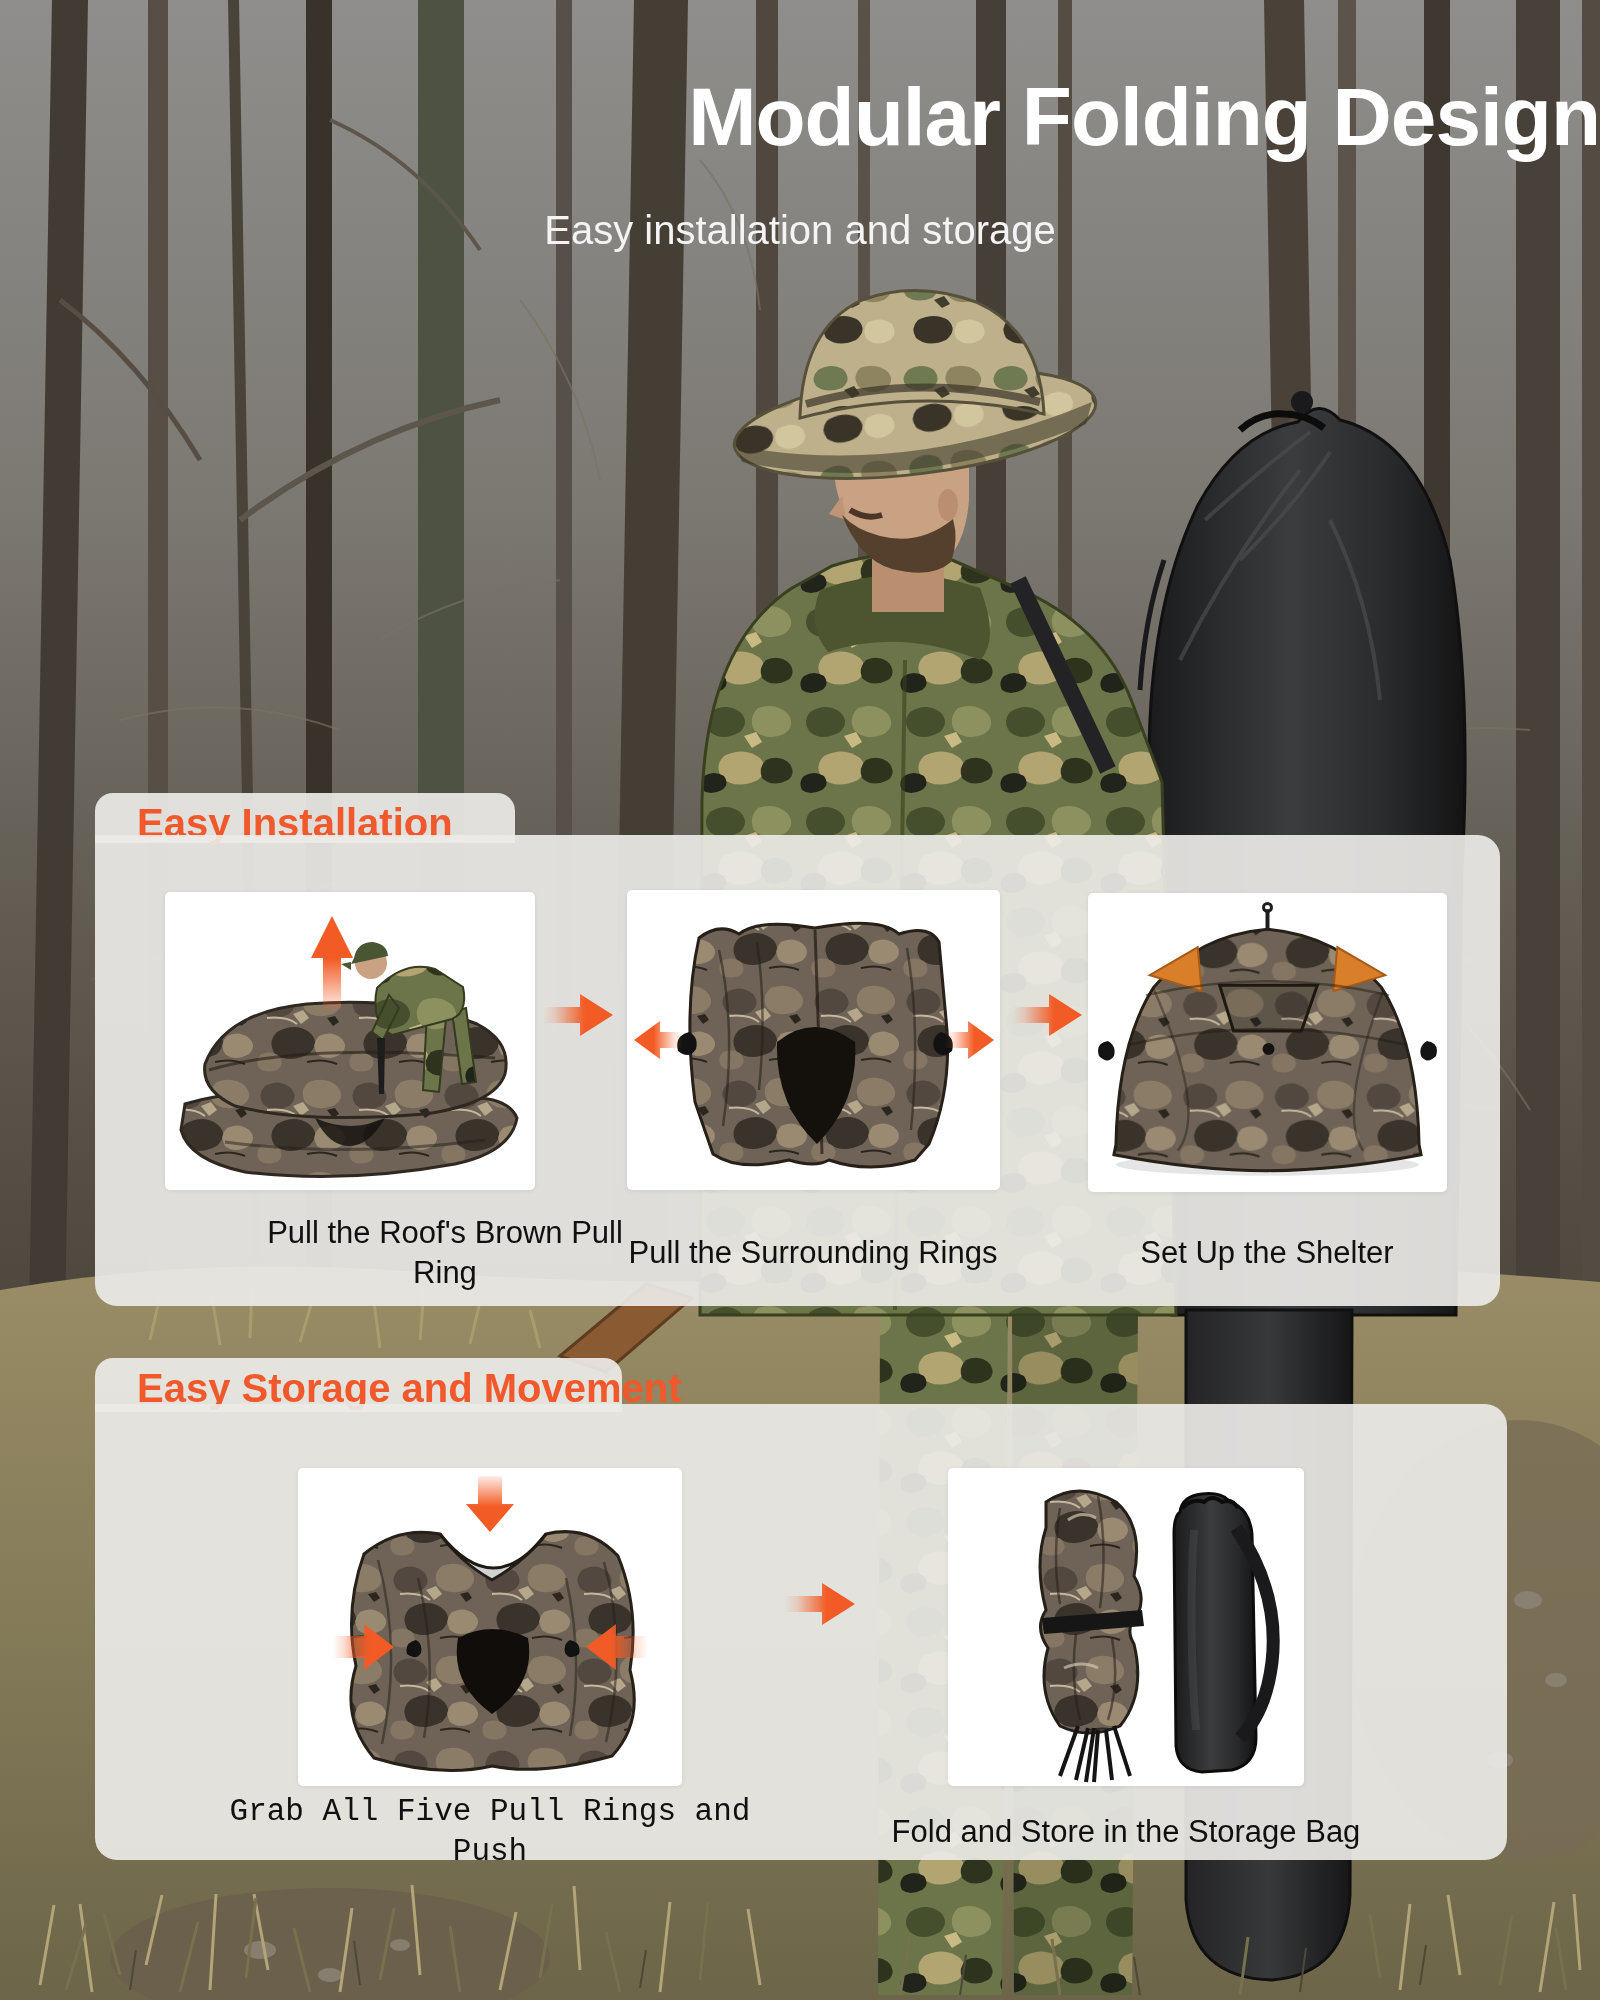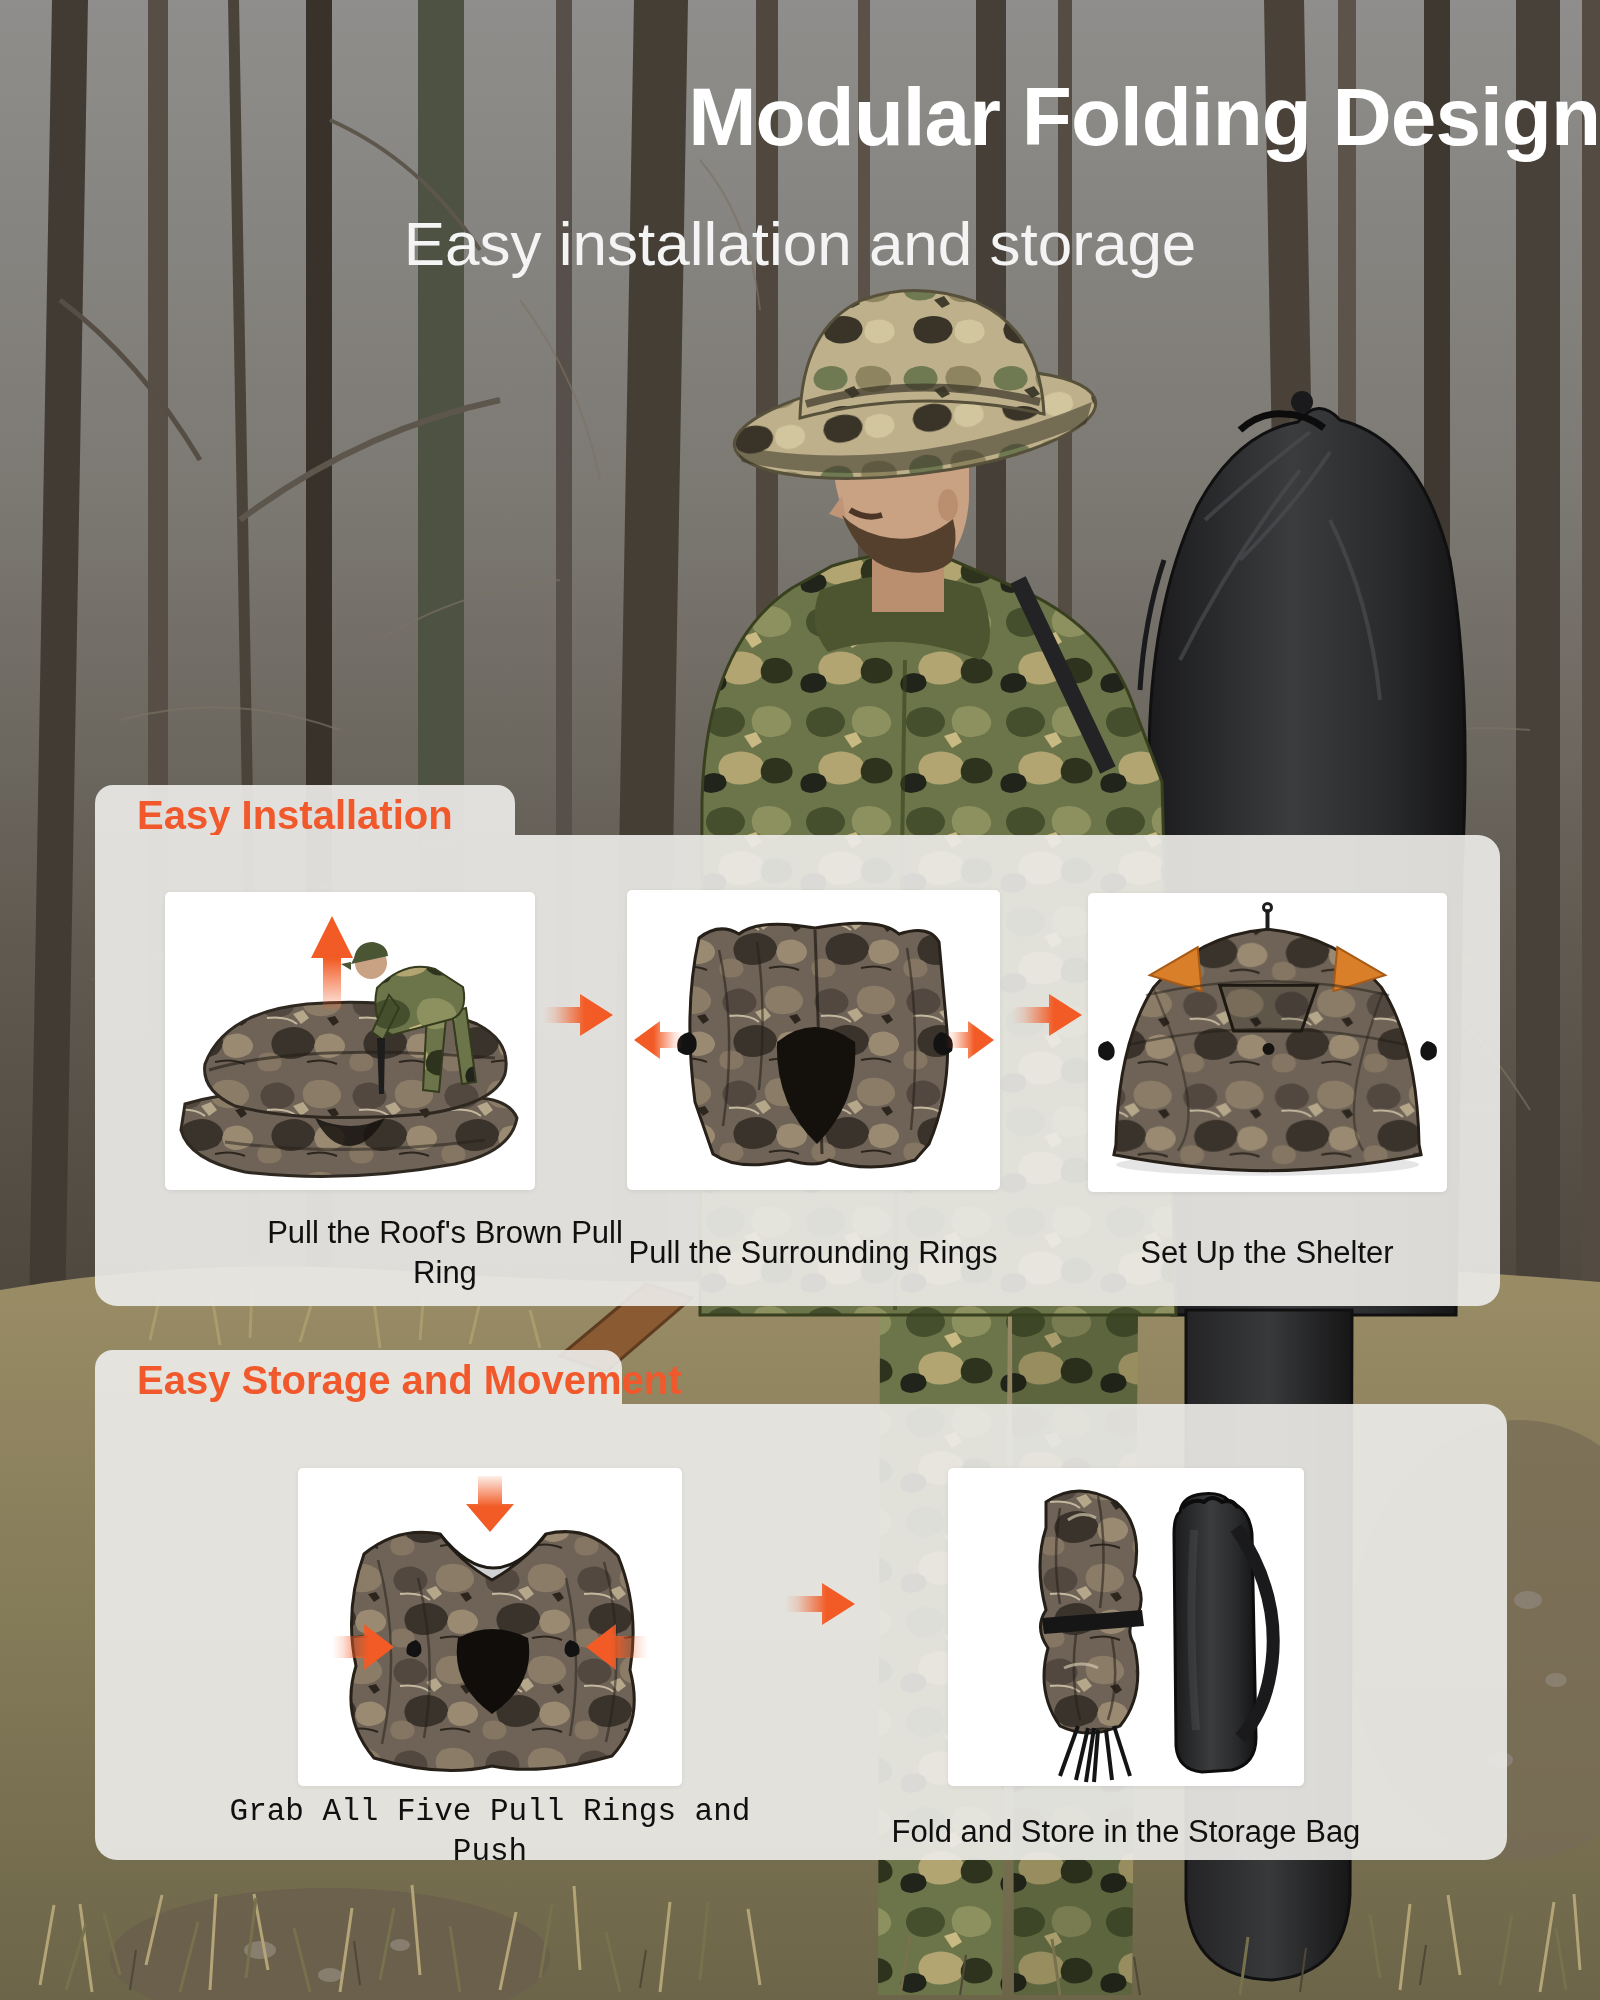--- a/index.html
+++ b/index.html
@@ -7,25 +7,26 @@
     position:relative;width:1600px;height:2000px;overflow:hidden;
     font-family:"Liberation Sans",sans-serif;
   }
   .bg{position:absolute;left:0;top:0;width:1600px;height:2000px;display:block;}
   .title{
     position:absolute;left:0;top:70px;width:1600px;margin:0;
     text-align:right;color:#fff;font-size:82px;font-weight:bold;letter-spacing:-1px;
   }
   .subtitle{
     position:absolute;left:0;top:208px;width:1600px;
-    text-align:center;color:#f4f4f4;font-size:62px;font-weight:normal;
+    text-align:center;color:#f4f4f4;font-size:40px;font-weight:normal;
   }
   .tab{
     position:absolute;background:rgba(236,234,231,0.92);
     border-radius:18px 18px 0 0;
+    margin-top:8px;
   }
   .tab1{left:95px;top:785px;width:420px;height:50px;}
   .tab2{left:95px;top:1350px;width:527px;height:54px;}
   .tab-heading{
     position:absolute;left:42px;top:8px;white-space:nowrap;
     color:#F1582B;font-size:40px;font-weight:bold;
   }
   .panel{
     position:absolute;background:rgba(236,234,231,0.92);
     border-radius:0 22px 22px 22px;

